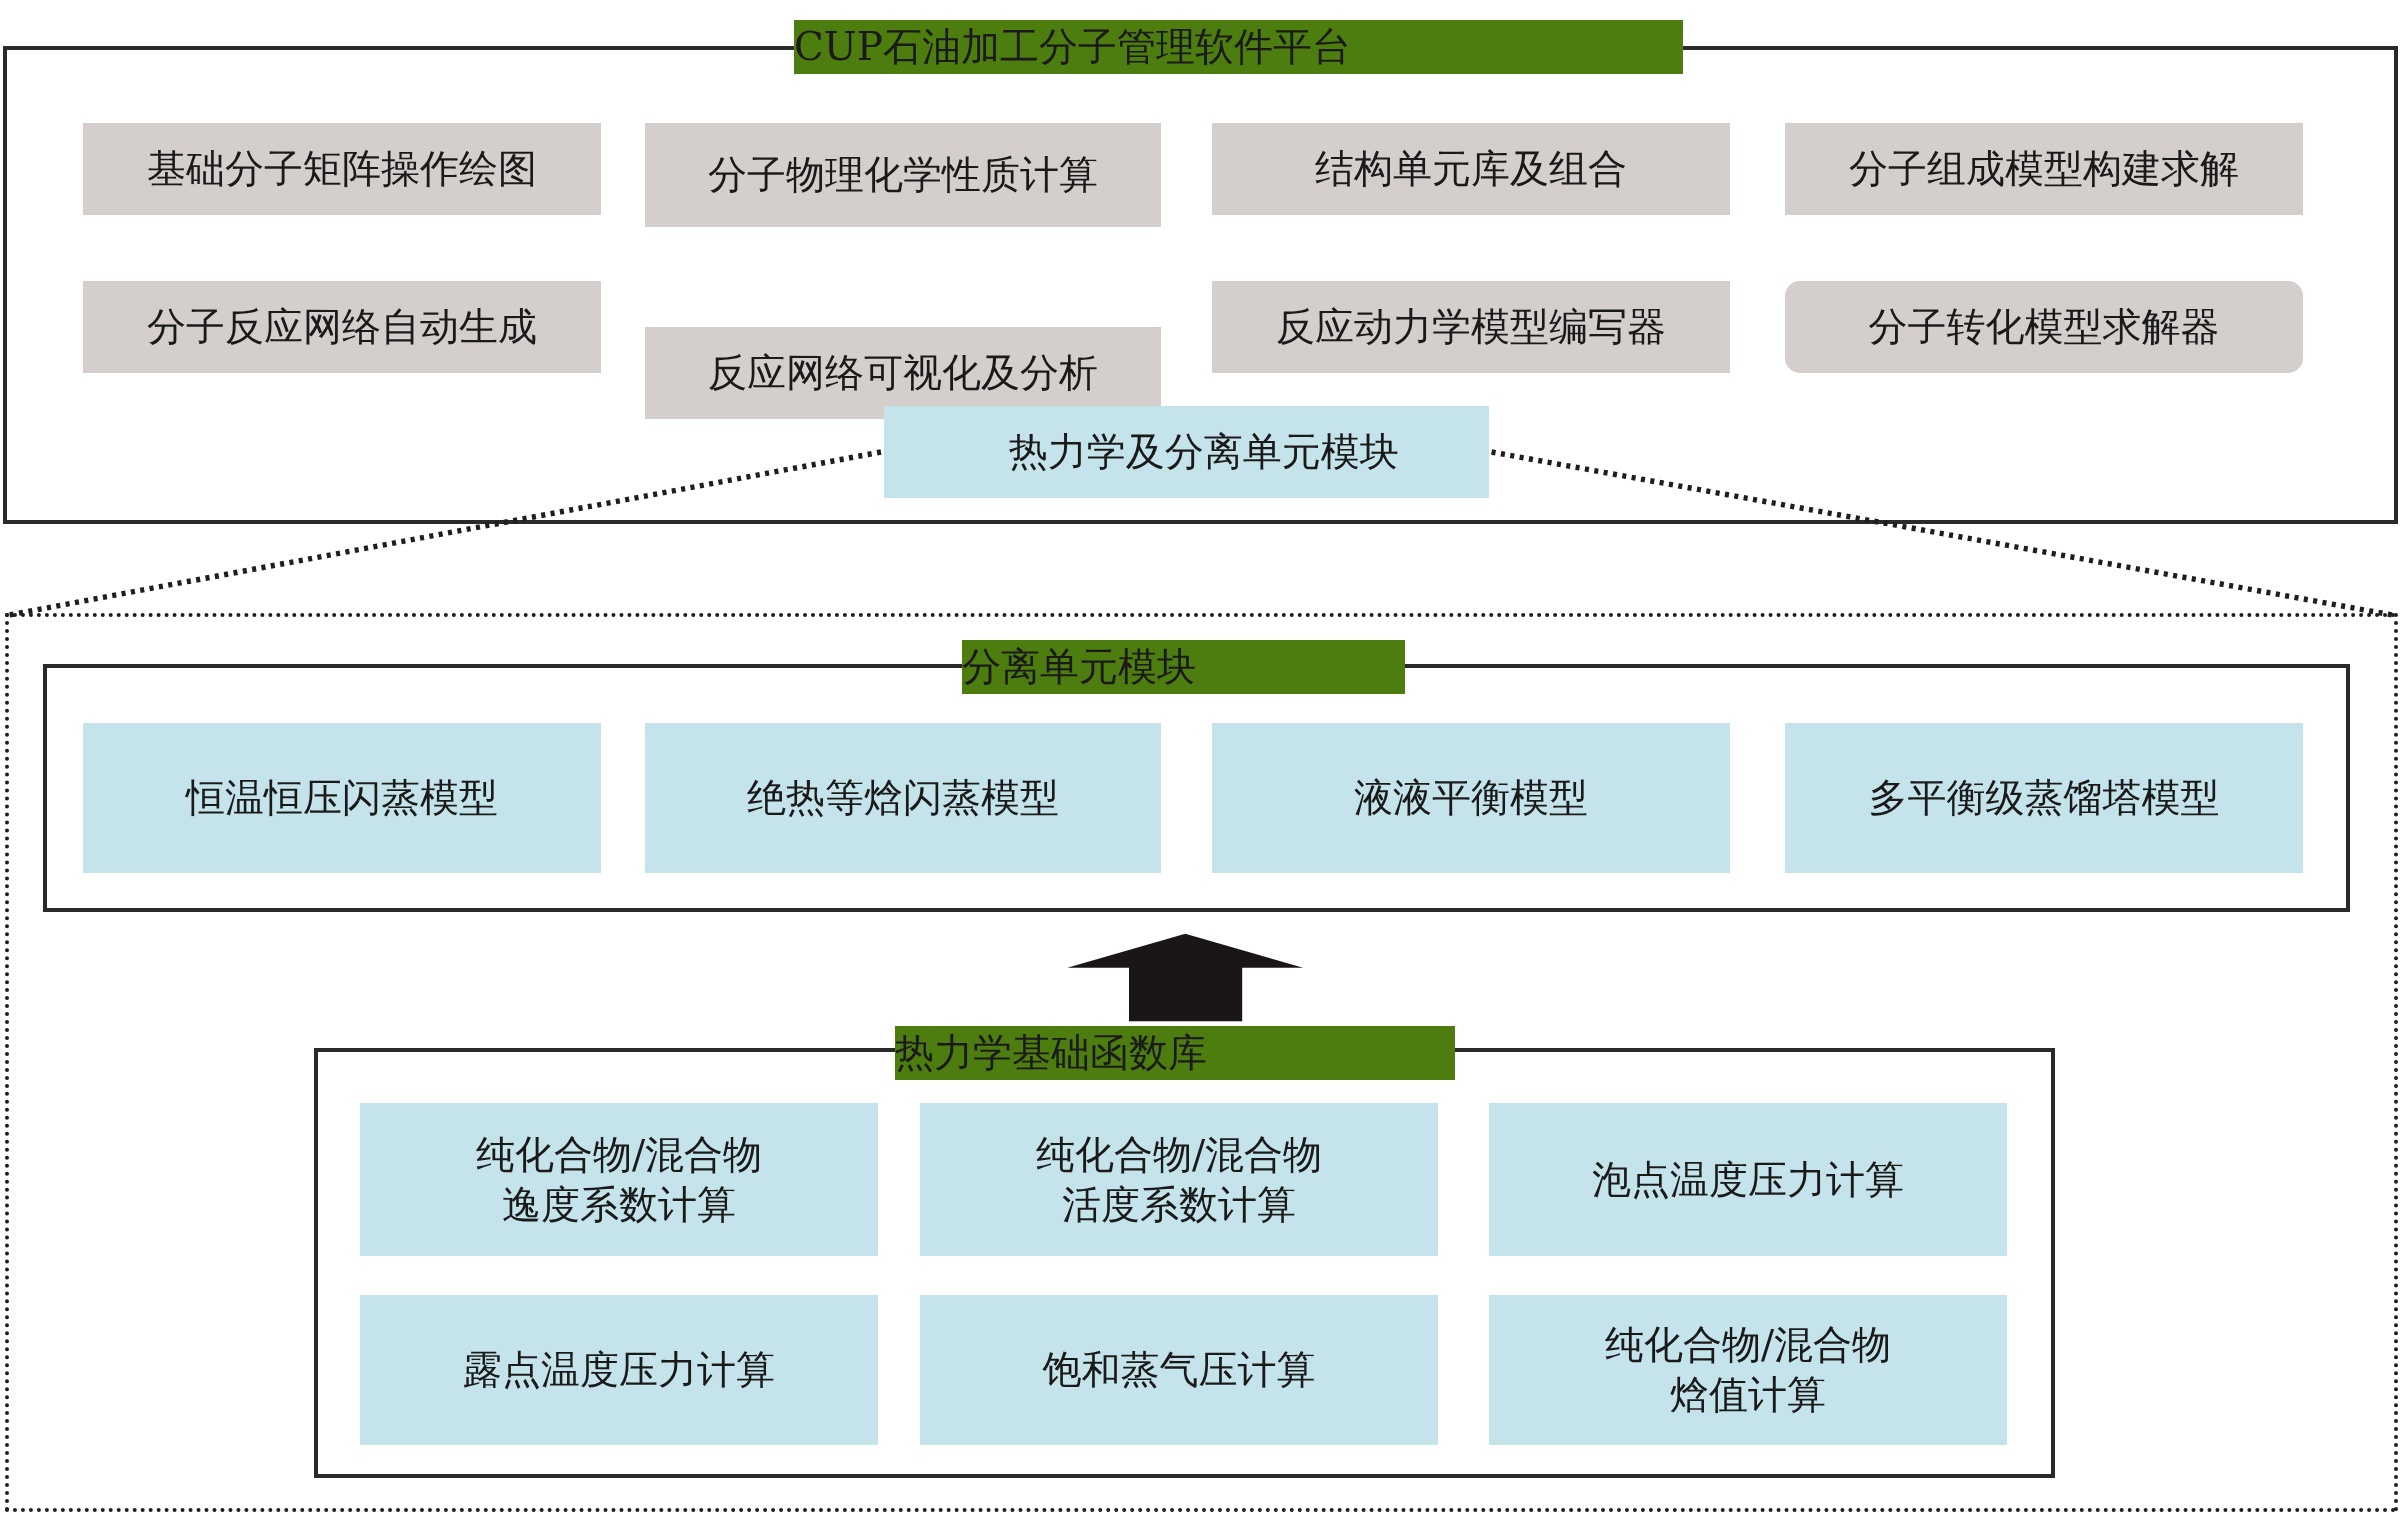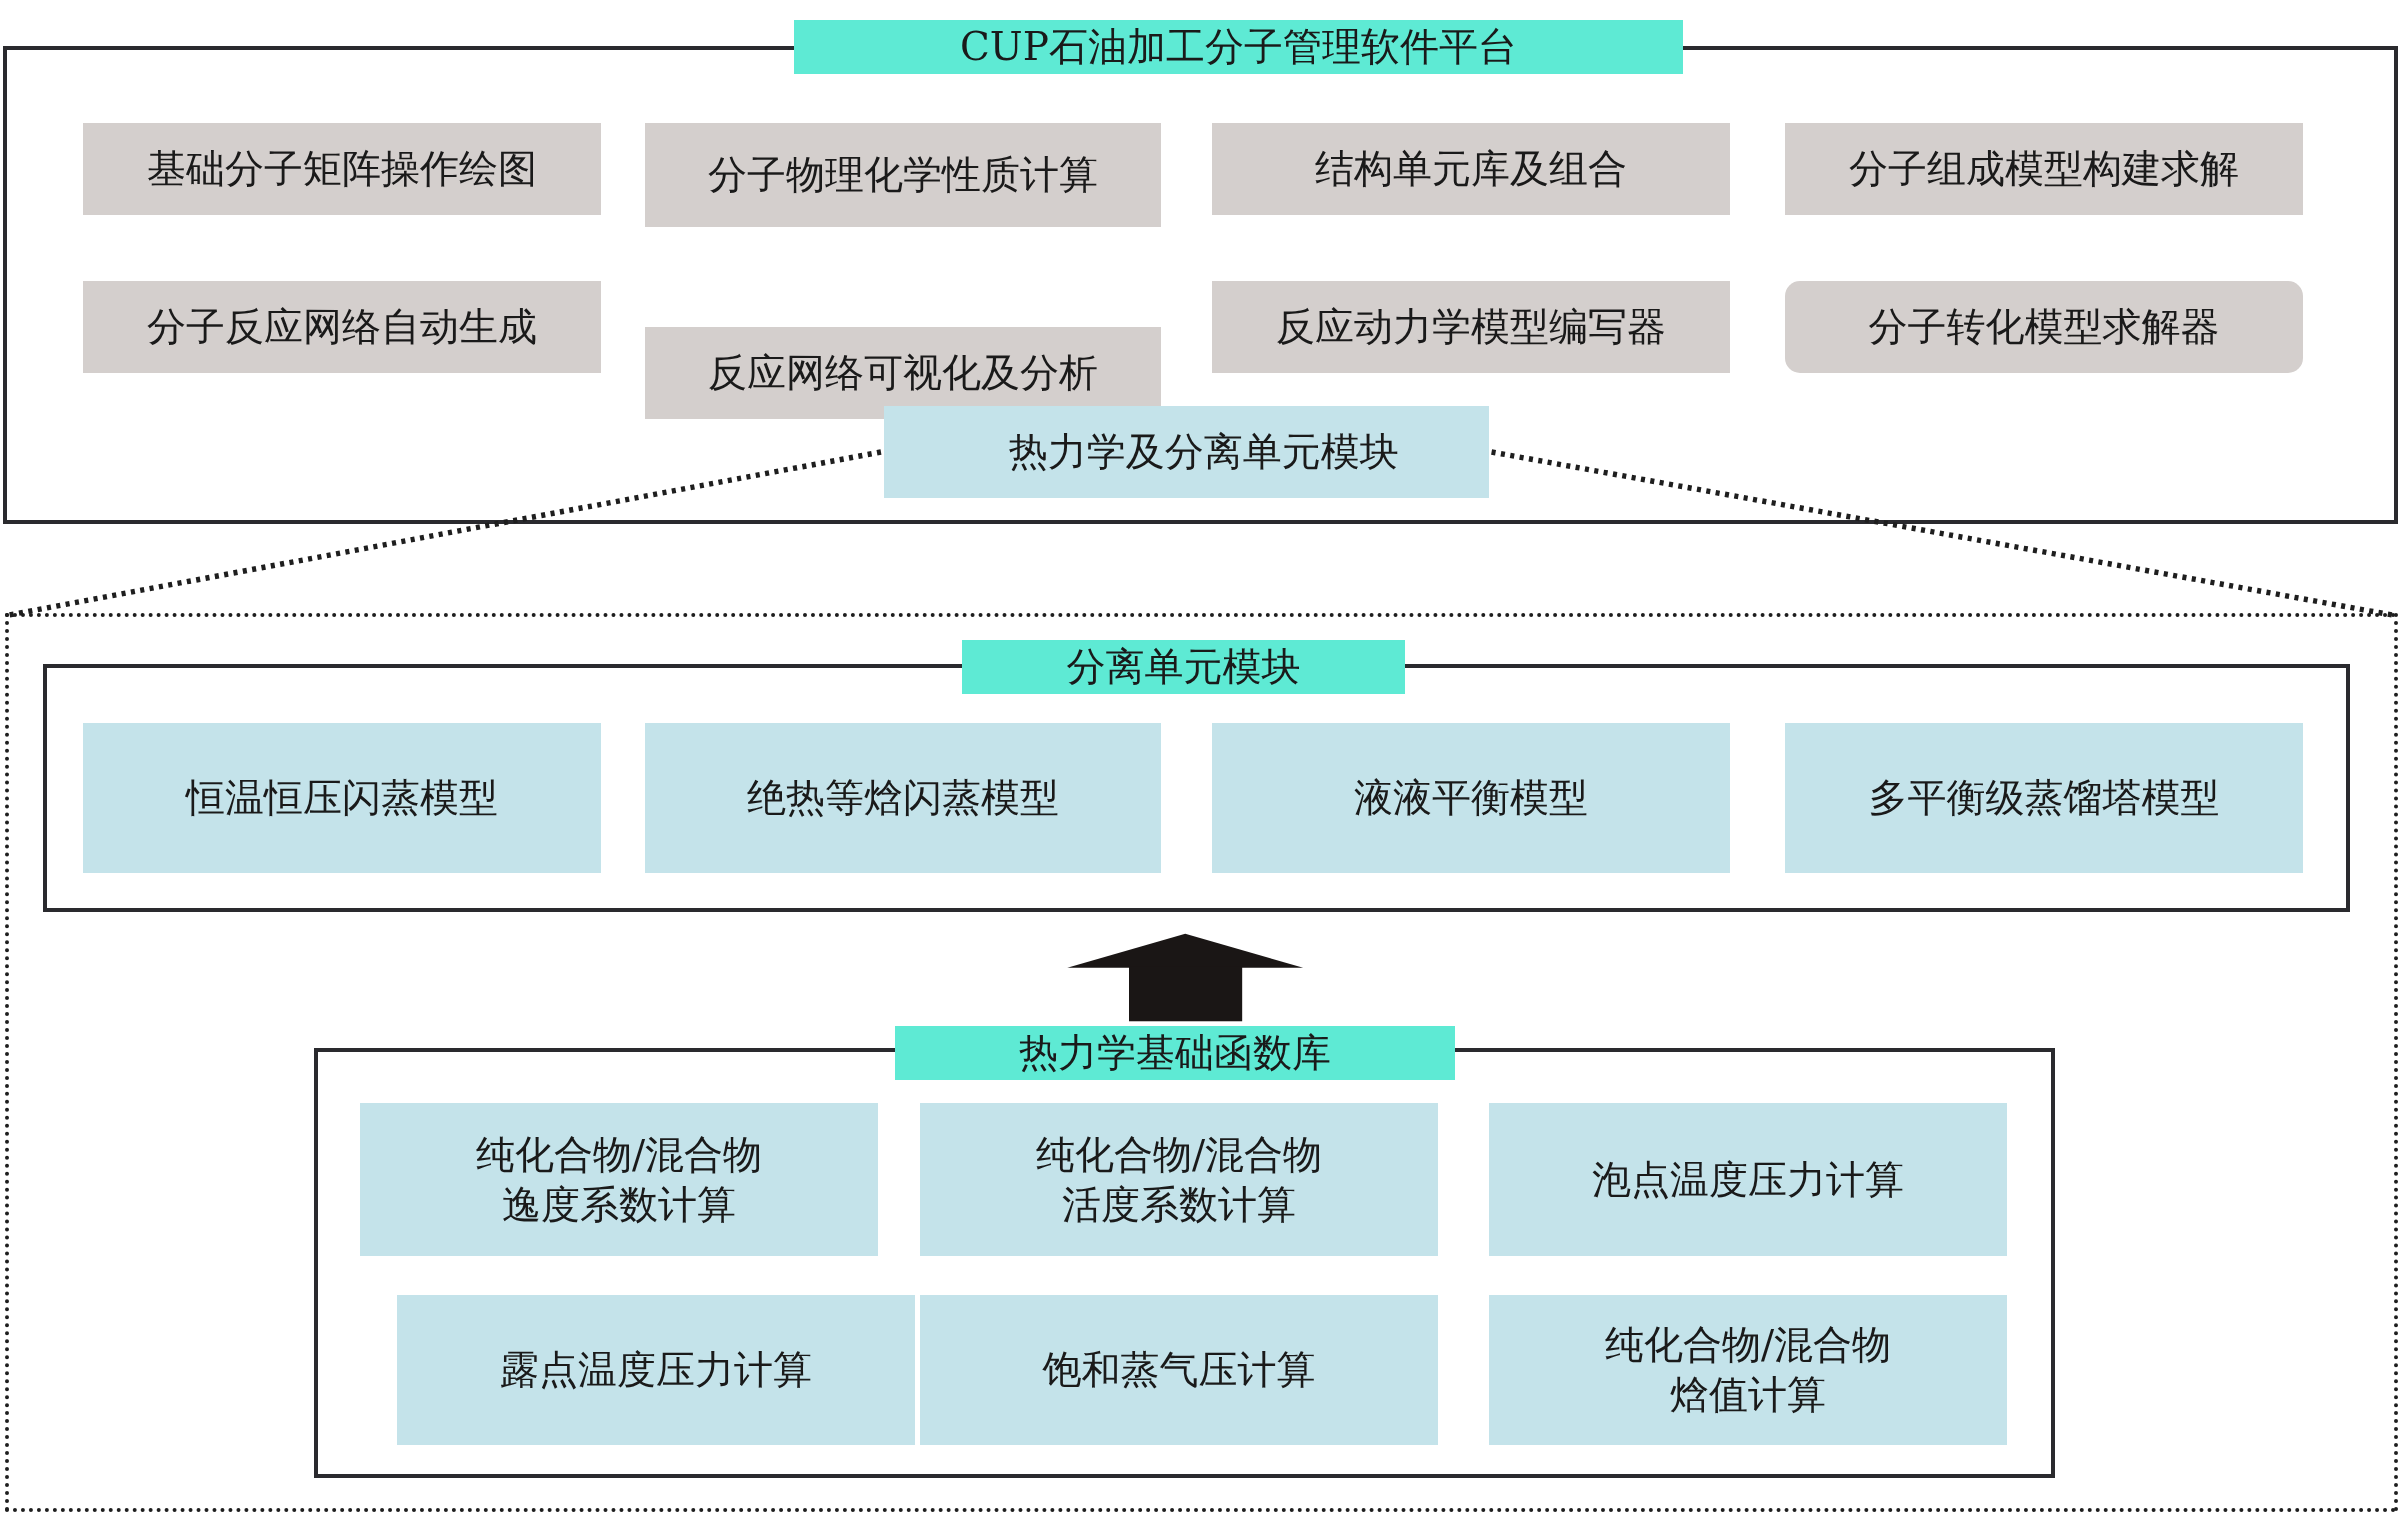--- a/index.html
+++ b/index.html
@@ -1,20 +1,20 @@
 <!DOCTYPE html>
 <html style="font-size:11px"><head>
 <meta charset="utf-8">
 <style>
   html, body { margin:0; padding:0; background:#ffffff; }
   body { width:2401px; height:1516px; position:relative; overflow:hidden;
          font-family:"DejaVu Serif","Liberation Serif",serif; color:#1a1a1a; }
   .abs { position:absolute; box-sizing:border-box; }
   .frame { border:4.7px solid #2a2a2e; }
-  .title { position:absolute; background:#5eead4; text-align:center; white-space:nowrap;
+  .title { position:absolute; background:#4d7c0f; text-align:left; white-space:nowrap;
            font-size:39px; line-height:54px; }
   .box { position:absolute; box-sizing:border-box; display:flex; align-items:center; justify-content:center;
          text-align:center; font-size:39px; line-height:50px; padding:0 13.6px; }
   .gray { background:#d4cfcd; }
   .blue { background:#c4e3ea; }
   .dotframe { border:4.7px dashed #1e1e1e; border-style:dotted; }
   svg.overlay { position:absolute; left:0; top:0; }
 </style>
 </head>
 <body>
@@ -88,21 +88,21 @@
   <span>逸度系数计算</span>
   </div>
 <div class="box blue" style="left:920px; top:1103px; width:518px; height:153px; flex-direction:column;">
   <span>纯化合物/混合物</span>
   <span>活度系数计算</span>
   </div>
 <div class="box blue" style="left:1489px; top:1103px; width:518px; height:153px; flex-direction:column;">
   <span>泡点温度压力计算</span>
   </div>
 
-<div class="box blue" style="left:360px; top:1295px; width:518px; height:150px; flex-direction:column;margin-left:37px;">
+<div class="box blue" style="left:360px; top:1295px; width:518px; height:150px; flex-direction:column;">
   <span>露点温度压力计算</span>
   </div>
 <div class="box blue" style="left:920px; top:1295px; width:518px; height:150px; flex-direction:column;">
   <span>饱和蒸气压计算</span>
   </div>
 <div class="box blue" style="left:1489px; top:1295px; width:518px; height:150px; flex-direction:column;">
   <span>纯化合物/混合物</span>
   <span>焓值计算</span>
   </div>
 

